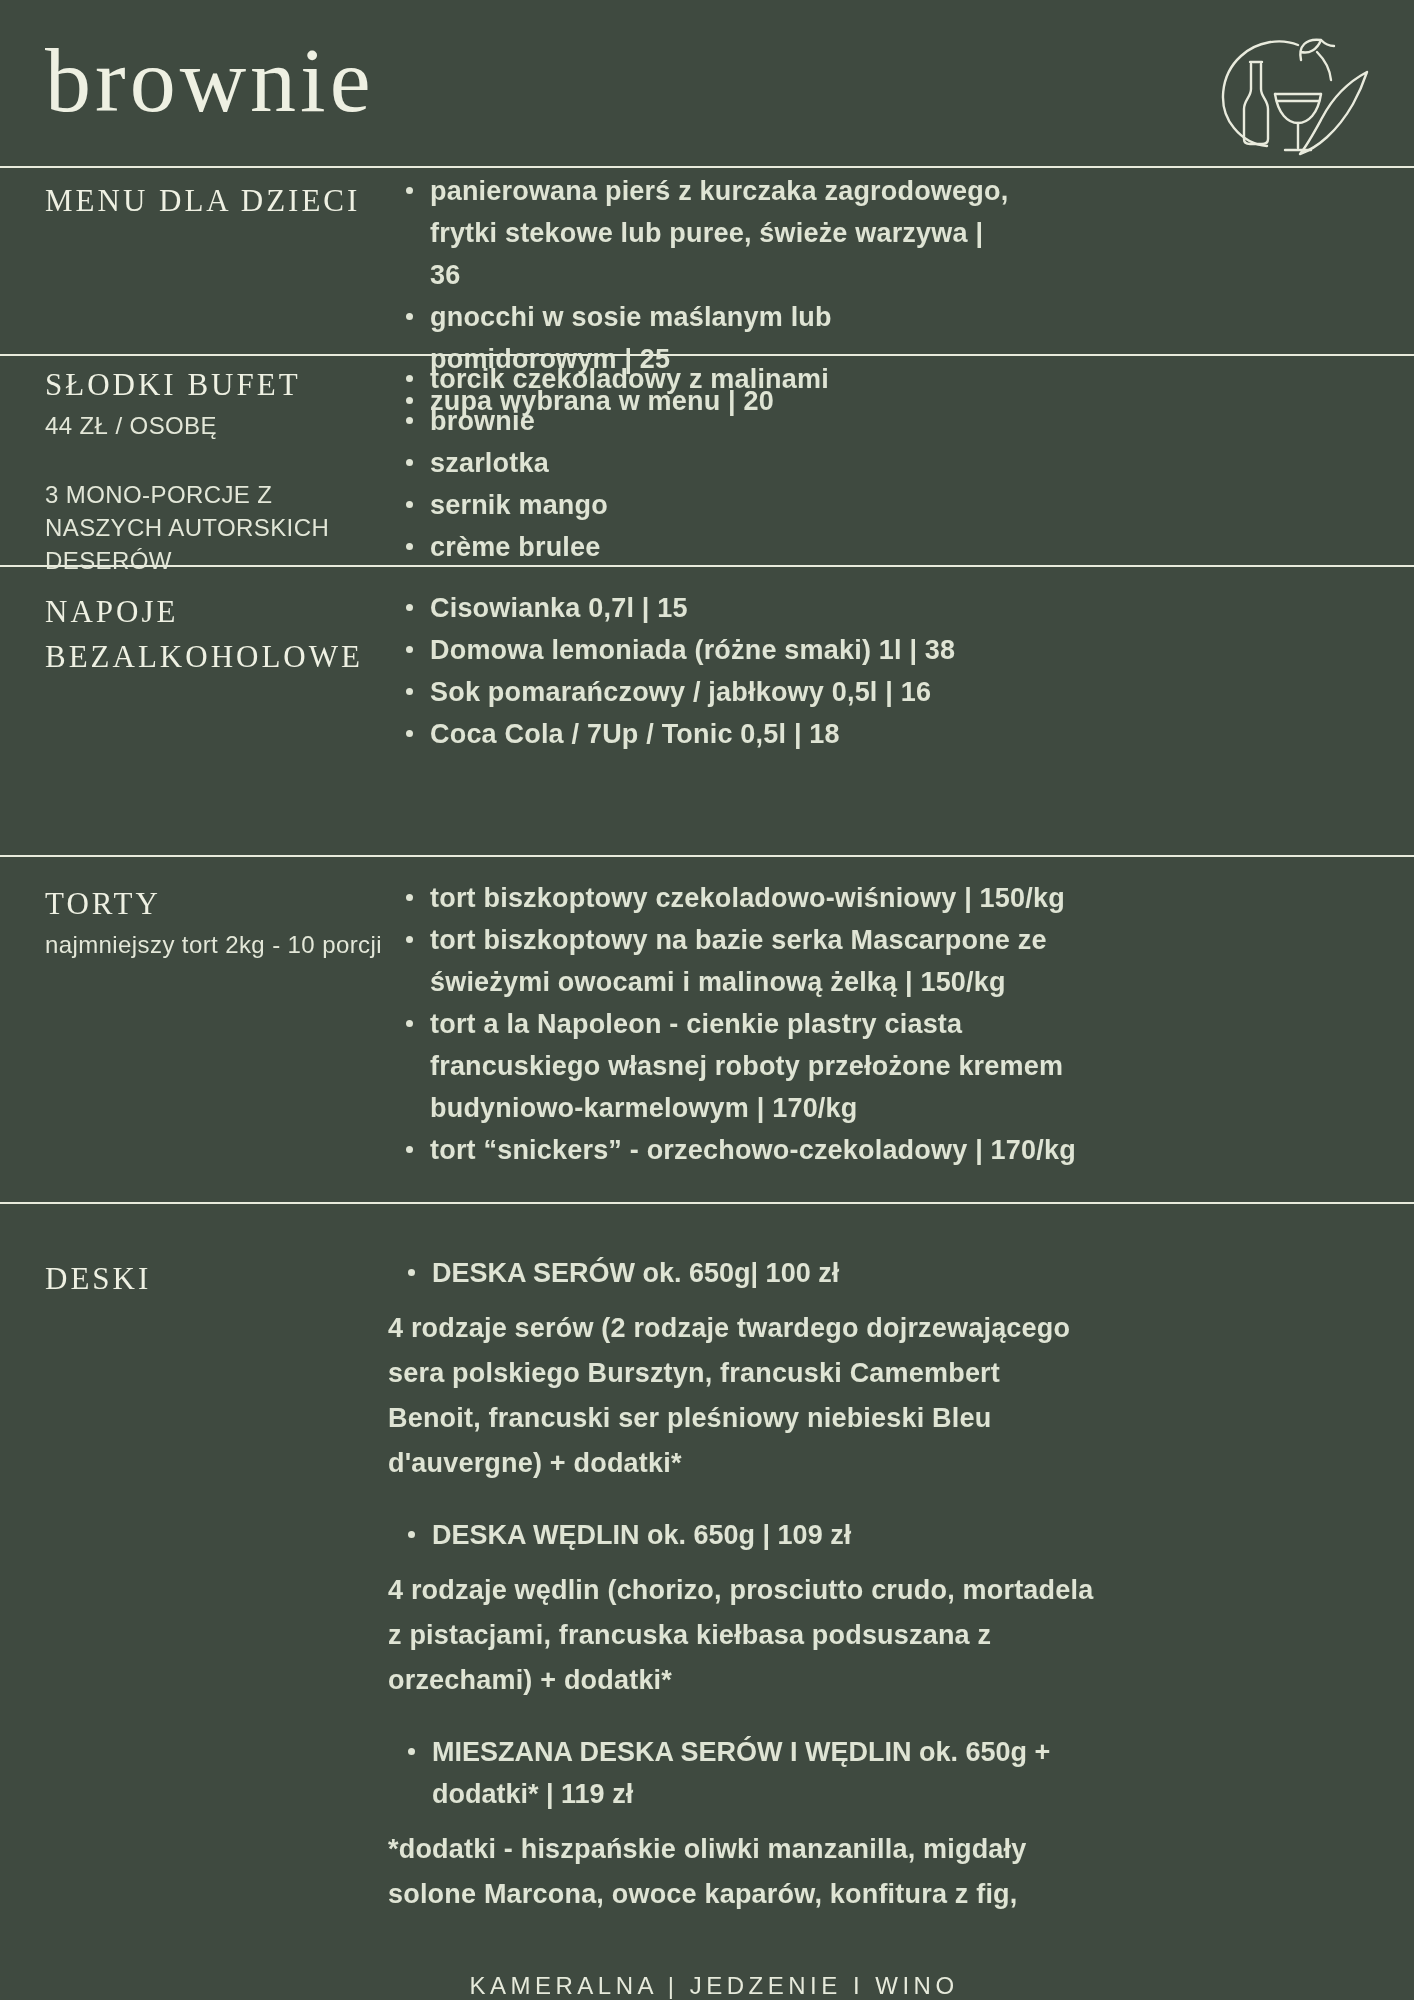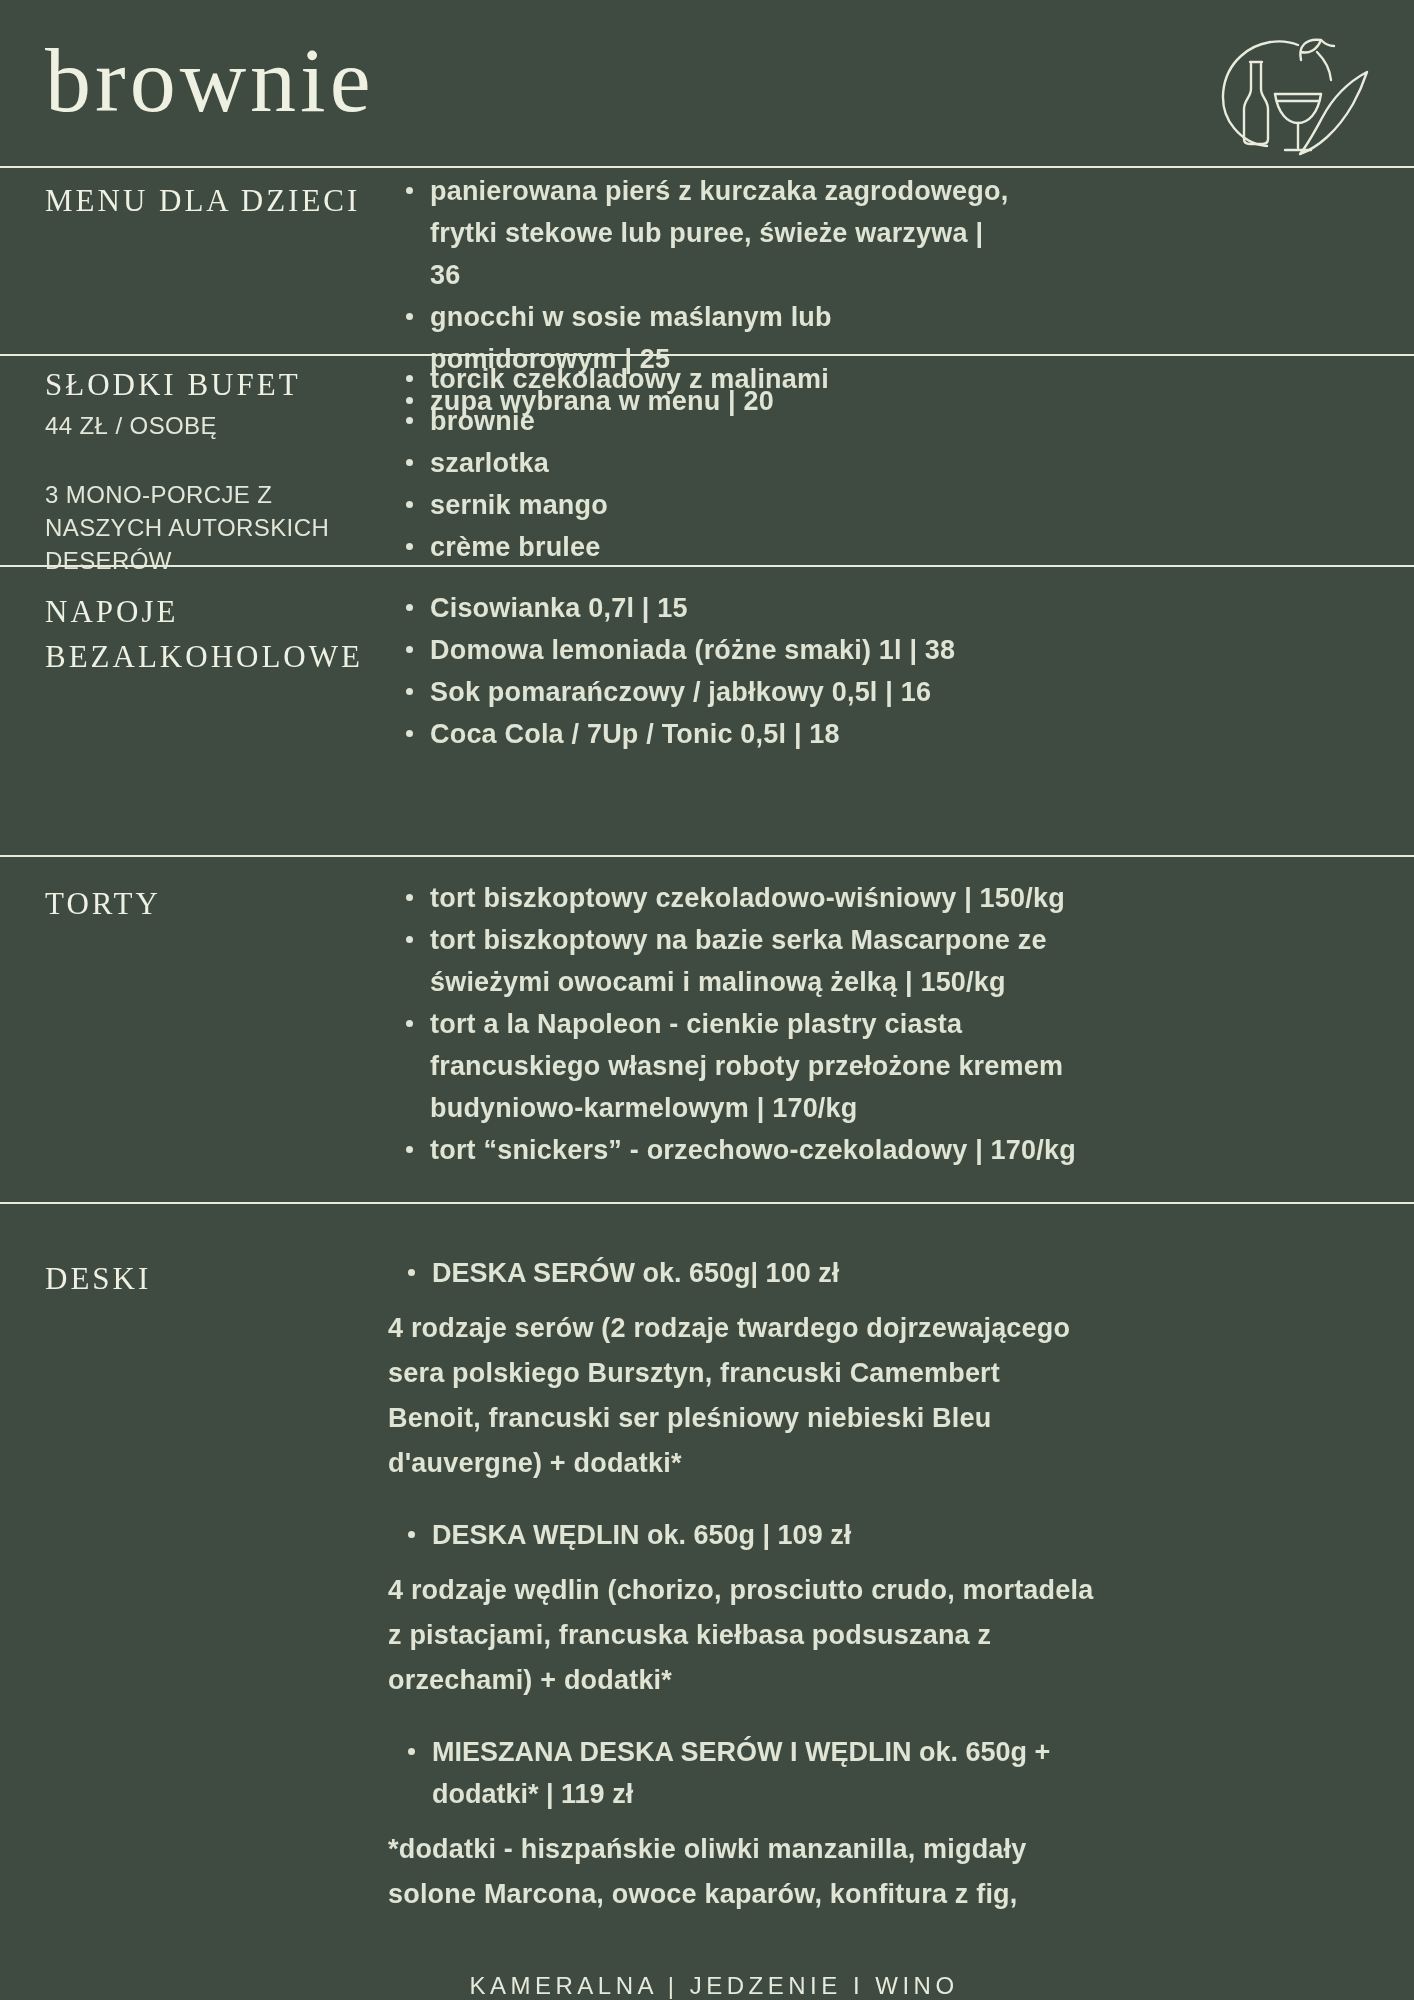--- a/index.html
+++ b/index.html
@@ -195,20 +195,21 @@
         <li>Domowa lemoniada (różne smaki) 1l  | 38</li>
         <li>Sok pomarańczowy / jabłkowy 0,5l  | 16</li>
         <li>Coca Cola / 7Up / Tonic  0,5l | 18</li>
       </ul>
     </div>
   </section>
 
   <section class="row row-cakes">
     <div class="col-left">
       <h2 class="section-heading">TORTY</h2>
+      <div class="subnote cake-note">najmniejszy tort 2kg - 10 porcji</div>
     </div>
     <div class="col-right">
       <ul class="bullets">
         <li>tort biszkoptowy czekoladowo-wiśniowy | 150/kg</li>
         <li>tort biszkoptowy na bazie serka Mascarpone ze świeżymi owocami i malinową żelką  | 150/kg</li>
         <li>tort a la Napoleon - cienkie plastry ciasta francuskiego własnej roboty przełożone kremem budyniowo-karmelowym | 170/kg</li>
         <li>tort “snickers” - orzechowo-czekoladowy | 170/kg</li>
       </ul>
     </div>
   </section>

